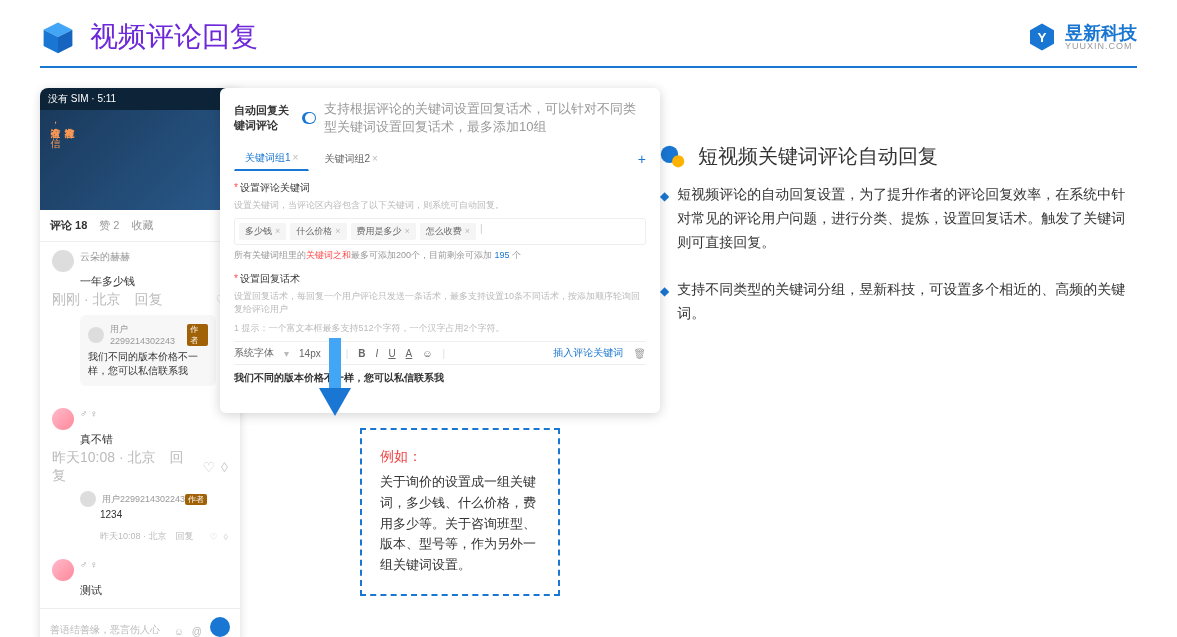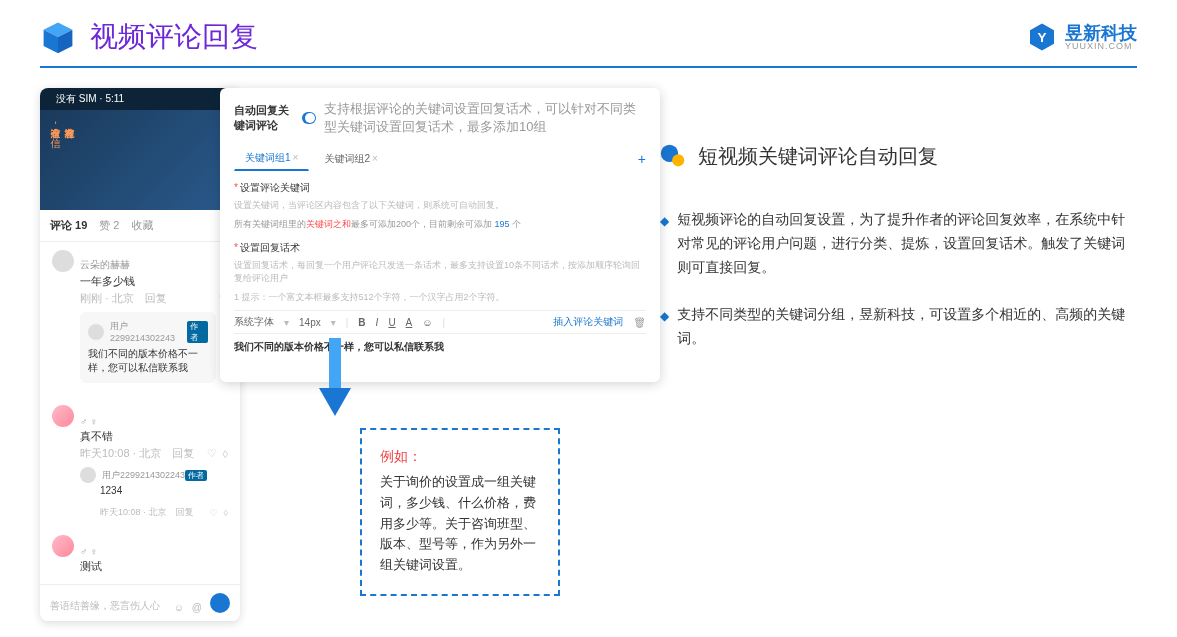--- a/index.html
+++ b/index.html
@@ -14,37 +14,37 @@
 .logo-cn { color: #1976d2; font-size: 18px; font-weight: bold; }
 .logo-en { color: #999; font-size: 9px; letter-spacing: 1px; }
 
 .divider { height: 2px; background: #1976d2; margin: 0 40px 20px 40px; }
 
 .content { display: flex; padding: 0 40px; }
 .left-col { width: 520px; position: relative; }
 .right-col { flex: 1; padding-left: 100px; padding-top: 55px; }
 
 .phone-panel { width: 200px; background: #fff; border-radius: 8px; box-shadow: 0 2px 10px rgba(0,0,0,0.15); overflow: hidden; position: absolute; top: 0; left: 0; z-index: 1; }
-.phone-status { background: #0d2438; color: #fff; font-size: 10px; padding: 4px 16px; }
+.phone-status { background: #0d2438; color: #fff; font-size: 10px; padding: 4px 8px; }
 .phone-video { height: 100px; background: linear-gradient(135deg,#1a3a5c,#2a5a8c); position: relative; }
 .phone-video-text { position: absolute; top: 10px; left: 8px; color: #ff9a56; font-size: 10px; writing-mode: vertical-rl; }
 .phone-tabs { display: flex; padding: 8px 10px; font-size: 11px; border-bottom: 1px solid #eee; }
 .phone-tab { margin-right: 12px; color: #999; }
 .phone-tab.active { color: #333; font-weight: bold; }
 .comment-item { padding: 8px 12px; }
-.comment-head { display: flex; align-items: flex-end; }
+.comment-head { display: flex; align-items: flex-start; }
 .avatar { width: 22px; height: 22px; border-radius: 50%; background: #ddd; margin-right: 6px; flex-shrink: 0; }
 .avatar.small { width: 16px; height: 16px; }
 .comment-name { font-size: 10px; color: #999; }
 .comment-text { font-size: 11px; color: #333; margin: 2px 0 2px 28px; }
-.comment-meta { font-size: 11px; color: #bbb; margin-left: 28px; display: flex; align-items: center; gap: 6px; }
+.comment-meta { font-size: 14px; color: #bbb; display: flex; align-items: center; gap: 6px; }
 .heart { margin-left: auto; color: #ccc; }
 .reply-bubble { background: #f7f7f7; border-radius: 6px; padding: 8px; margin: 6px 12px 6px 28px; font-size: 10px; }
 .reply-user { color: #999; font-size: 9px; display: flex; align-items: center; }
-.author-tag { background: #0369a1; color: #fff; font-size: 8px; padding: 0 3px; border-radius: 2px; }
+.author-tag { background: #a16207; color: #fff; font-size: 8px; padding: 0 3px; border-radius: 2px; }
 .input-bar { display: flex; align-items: flex-end; padding: 8px 10px; border-top: 1px solid #eee; font-size: 10px; color: #bbb; gap: 8px; }
 .input-bar .ph { flex: 1; }
 .send-btn { width: 20px; height: 20px; border-radius: 50%; background: #1976d2; }
 
 .settings-panel { position: absolute; top: 0; left: 180px; width: 440px; background: #fff; border-radius: 6px; box-shadow: 0 2px 12px rgba(0,0,0,0.18); padding: 12px 14px; z-index: 2; font-size: 10px; }
 .sp-row { display: flex; align-items: center; margin-bottom: 10px; }
 .sp-label { font-size: 11px; color: #333; font-weight: bold; margin-right: 8px; }
 .toggle { width: 24px; height: 12px; background: #1976d2; border-radius: 6px; position: relative; margin-right: 8px; }
 .toggle::after { content: ''; position: absolute; right: 1px; top: 1px; width: 10px; height: 10px; background: #fff; border-radius: 50%; }
 .sp-desc { color: #999; font-size: 13px; }
@@ -67,21 +67,21 @@
 .toolbar .sep { color: #ddd; }
 .toolbar .insert { color: #1976d2; margin-left: auto; }
 .editor-content { padding: 6px 0; font-size: 10px; color: #333; font-weight: bold; }
 
 .arrow-down { position: absolute; top: 250px; left: 275px; z-index: 3; }
 
 .example-box { position: absolute; top: 340px; left: 320px; width: 200px; border: 2px dashed #1976d2; padding: 18px; }
 .example-title { font-size: 14px; color: #ef4444; margin-bottom: 6px; }
 .example-text { font-size: 13px; color: #333; line-height: 1.6; }
 
-.section-head { display: flex; align-items: flex-start; margin-bottom: 38px; }
+.section-head { display: flex; align-items: center; margin-bottom: 13px; }
 .section-icon { width: 26px; height: 26px; margin-right: 12px; }
 .section-title { font-size: 20px; color: #333; }
 .bullet-item { display: flex; margin-bottom: 24px; font-size: 14px; color: #333; line-height: 1.7; }
 .bullet-marker { color: #1976d2; margin-right: 8px; font-size: 12px; margin-top: 3px; }
 </style>
 </head>
 <body>
 
 <div class="header">
   <svg class="header-icon" viewBox="0 0 40 40">
@@ -105,21 +105,21 @@
 
 <div class="content">
   <div class="left-col">
 
     <div class="phone-panel">
       <div class="phone-status">没有 SIM · 5:11</div>
       <div class="phone-video">
         <div class="phone-video-text">在地方有没有<br>有这个有没，信</div>
       </div>
       <div class="phone-tabs">
-        <span class="phone-tab active">评论 19</span>
+        <span class="phone-tab active">评论 18</span>
         <span class="phone-tab">赞 2</span>
         <span class="phone-tab">收藏</span>
       </div>
 
       <div class="comment-item">
         <div class="comment-head">
             <div class="avatar"></div>
             <span class="comment-name">云朵的赫赫</span>
           </div>
         <div class="comment-text">一年多少钱</div>
@@ -186,20 +186,27 @@
         <span class="sp-desc">支持根据评论的关键词设置回复话术，可以针对不同类型关键词设置回复话术，最多添加10组</span>
       </div>
       <div class="sp-tabs">
         <span class="sp-tab active"><span>关键词组1</span><span class="sp-tab-close">×</span></span>
         <span class="sp-tab"><span>关键词组2</span><span class="sp-tab-close">×</span></span>
         <span class="sp-add">+</span>
       </div>
       <div class="sp-section">
         <div class="sp-section-title">设置评论关键词</div>
         <div class="sp-hint">设置关键词，当评论区内容包含了以下关键词，则系统可自动回复。</div>
+        <div class="tag-row">
+          <span class="tag"><span>多少钱</span><span class="x">×</span></span>
+          <span class="tag"><span>什么价格</span><span class="x">×</span></span>
+          <span class="tag"><span>费用是多少</span><span class="x">×</span></span>
+          <span class="tag"><span>怎么收费</span><span class="x">×</span></span>
+          <span style="color:#ccc">|</span>
+        </div>
         <div class="kw-note">
           <span>所有关键词组里的</span><span class="red">关键词之和</span><span>最多可添加200个，目前剩余可添加 </span><span class="blue">195</span><span> 个</span>
         </div>
       </div>
       <div class="sp-section">
         <div class="sp-section-title">设置回复话术</div>
         <div class="sp-hint">设置回复话术，每回复一个用户评论只发送一条话术，最多支持设置10条不同话术，按添加顺序轮询回复给评论用户</div>
         <div class="sp-hint">1 提示：一个富文本框最多支持512个字符，一个汉字占用2个字符。</div>
         <div class="toolbar">
           <span>系统字体</span>

